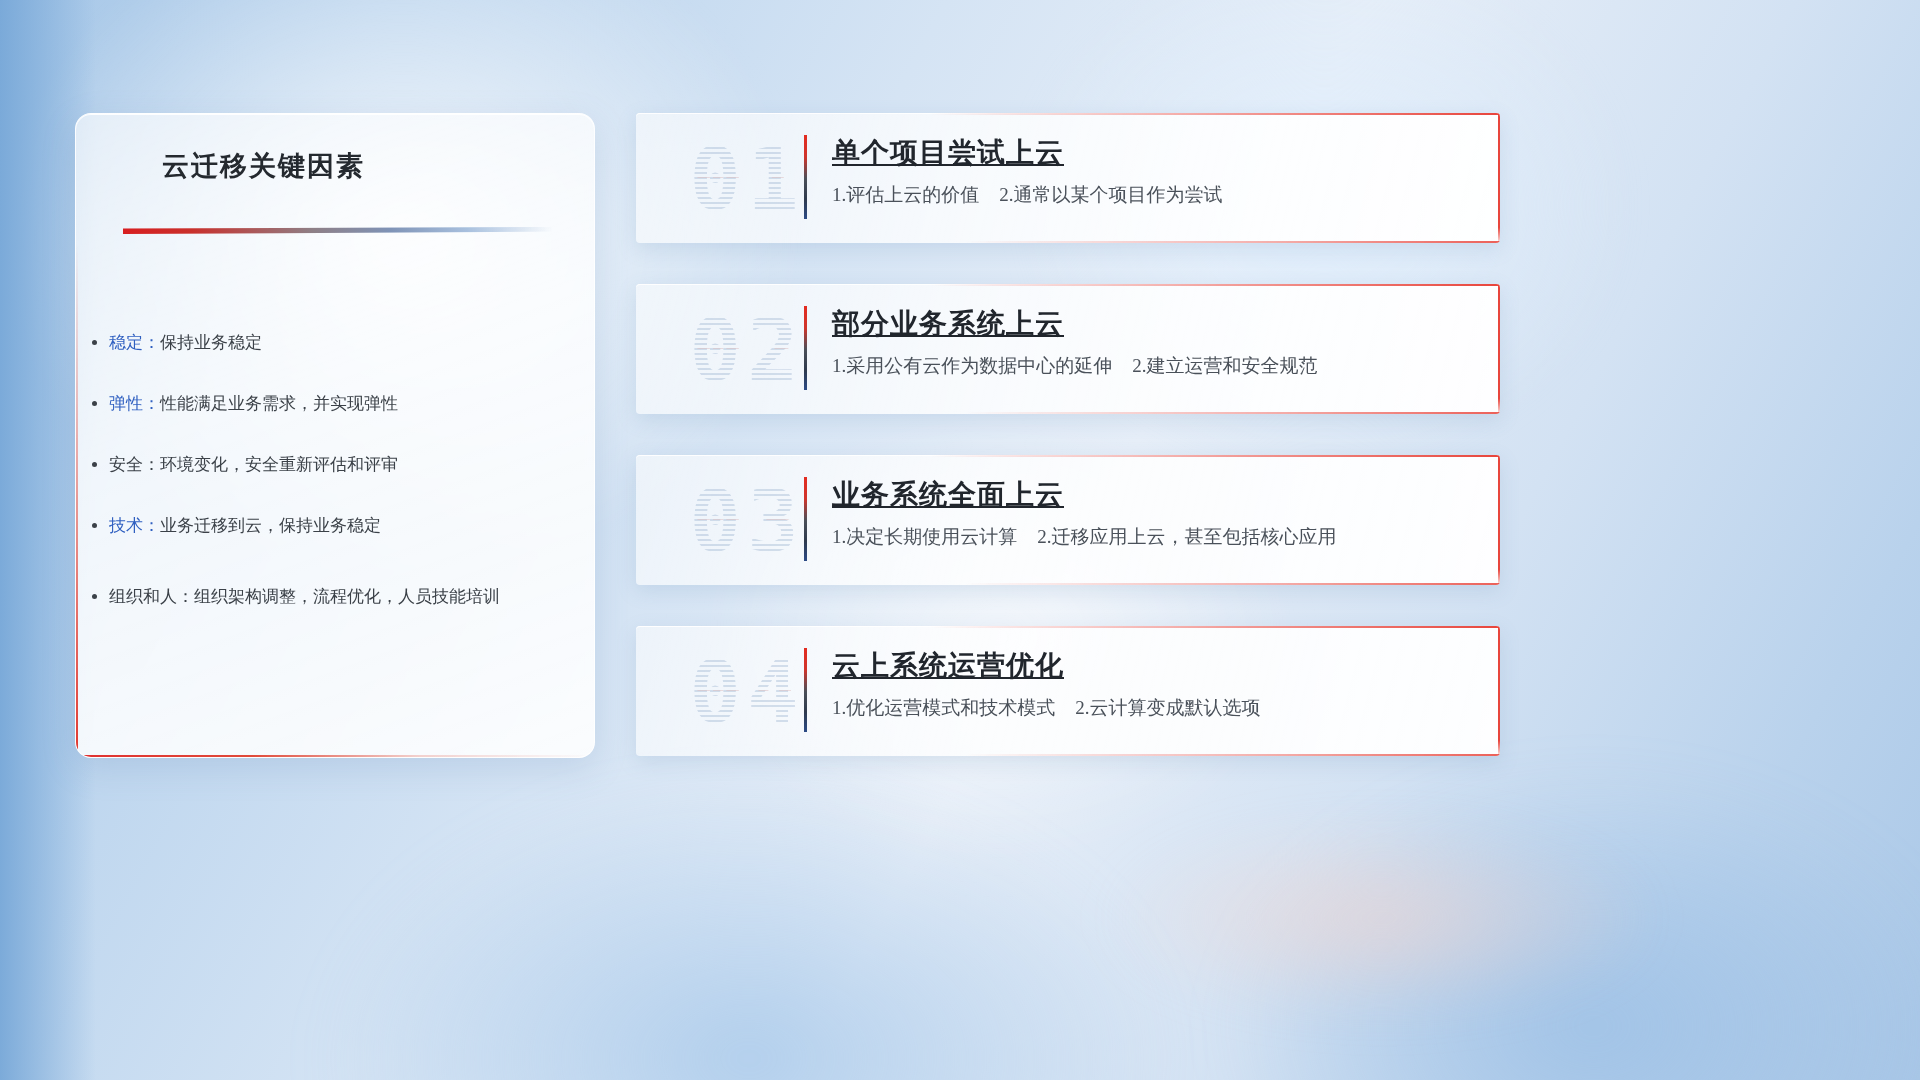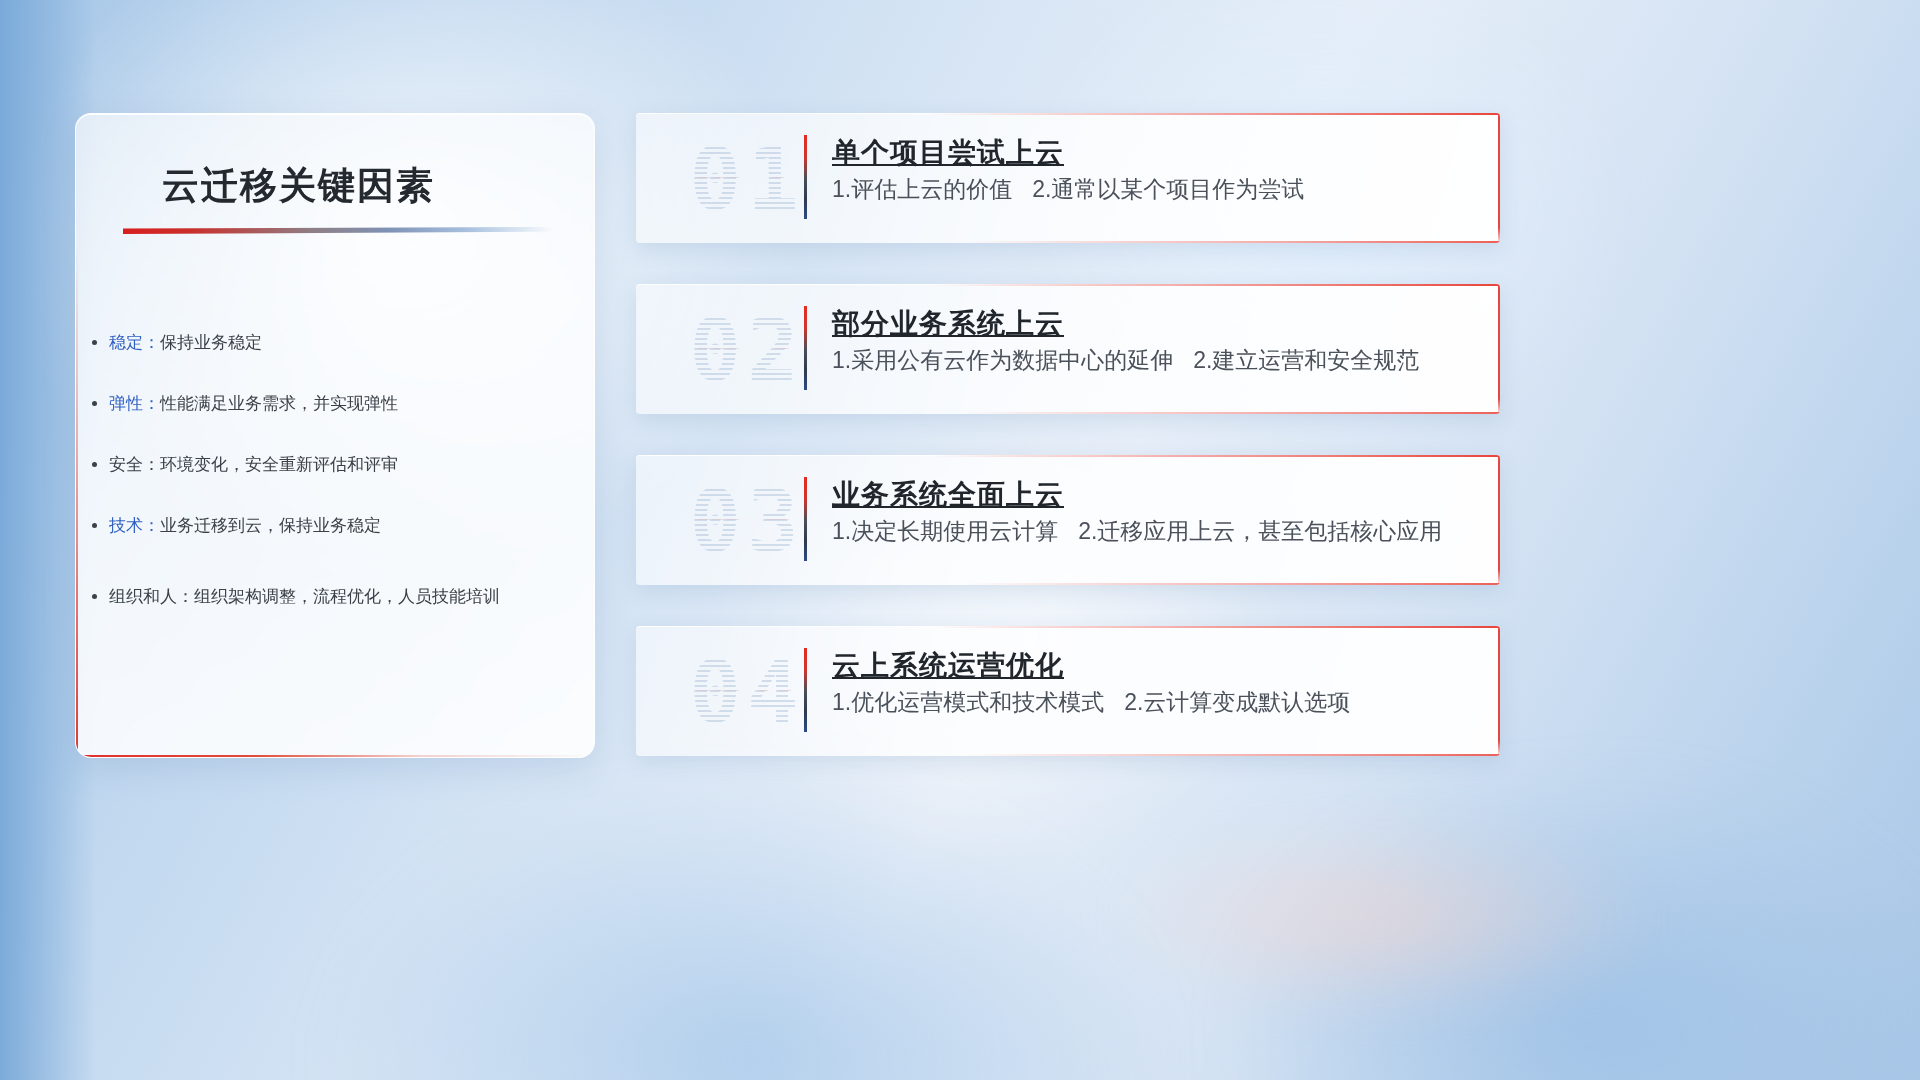--- a/index.html
+++ b/index.html
@@ -65,22 +65,22 @@
   }
   #left-panel::after{
     content:""; position:absolute; left:0; bottom:0; width:100%; height:2px;
     background:linear-gradient(90deg,#e03030 0%, #e04a3a 34%, rgba(224,80,60,.25) 66%, rgba(224,80,60,0) 100%);
   }
   #left-panel::before{
     content:""; position:absolute; left:0; top:20%; width:2px; height:80%;
     background:linear-gradient(180deg, rgba(224,60,48,0) 0%, rgba(224,60,48,.55) 55%, #e03830 100%);
   }
   .panel-title{
-    position:absolute; left:86px; top:47px;
-    font-size:37px; font-weight:bold; color:#24292f; letter-spacing:2px;
+    position:absolute; left:86px; top:34px;
+    font-size:27px; font-weight:bold; color:#24292f; letter-spacing:2px;
     white-space:nowrap;
   }
   .panel-rule{
     position:absolute; left:47px; top:113px; width:430px; height:7px;
     background:linear-gradient(90deg,#d81e20 0%, #c9302c 16%, #8e7f86 44%, #7f93b6 62%, #a8c0de 80%, rgba(200,218,238,0) 100%);
     clip-path:polygon(0 22%,100% 0,100% 66%,0 100%);
   }
   .panel-list{
     position:absolute; left:33px; top:198px; width:470px;
   }
@@ -144,22 +144,23 @@
   .card-divider{
     position:absolute; left:168px; top:22px; width:3px; height:84px;
     background:linear-gradient(180deg,#e32b20 0%, #d0352c 26%, #4a4f58 52%, #2f3a4d 76%, #2b4a86 100%);
   }
   .card-body{ position:absolute; left:196px; top:20px; right:34px; }
   .card-title{
     font-size:28px; font-weight:bold; color:#21262d; letter-spacing:1px;
     line-height:40px; white-space:nowrap;text-decoration:underline;
   }
   .card-desc{
-    margin-top:2px; font-size:23px; color:#4a515a; line-height:28px;
+    margin-top:8px; font-size:19px; color:#4a515a; line-height:28px;
     white-space:nowrap;
+    font-family:Liberation Serif, serif;
   }
   .card-desc .gap{ display:inline-block; width:20px; }
 </style>
 </head>
 <body>
 
 <div id="bg-root">
   <div class="bg-base"></div>
   <div class="bg-glow-a"></div>
   <div class="bg-glow-b"></div>

